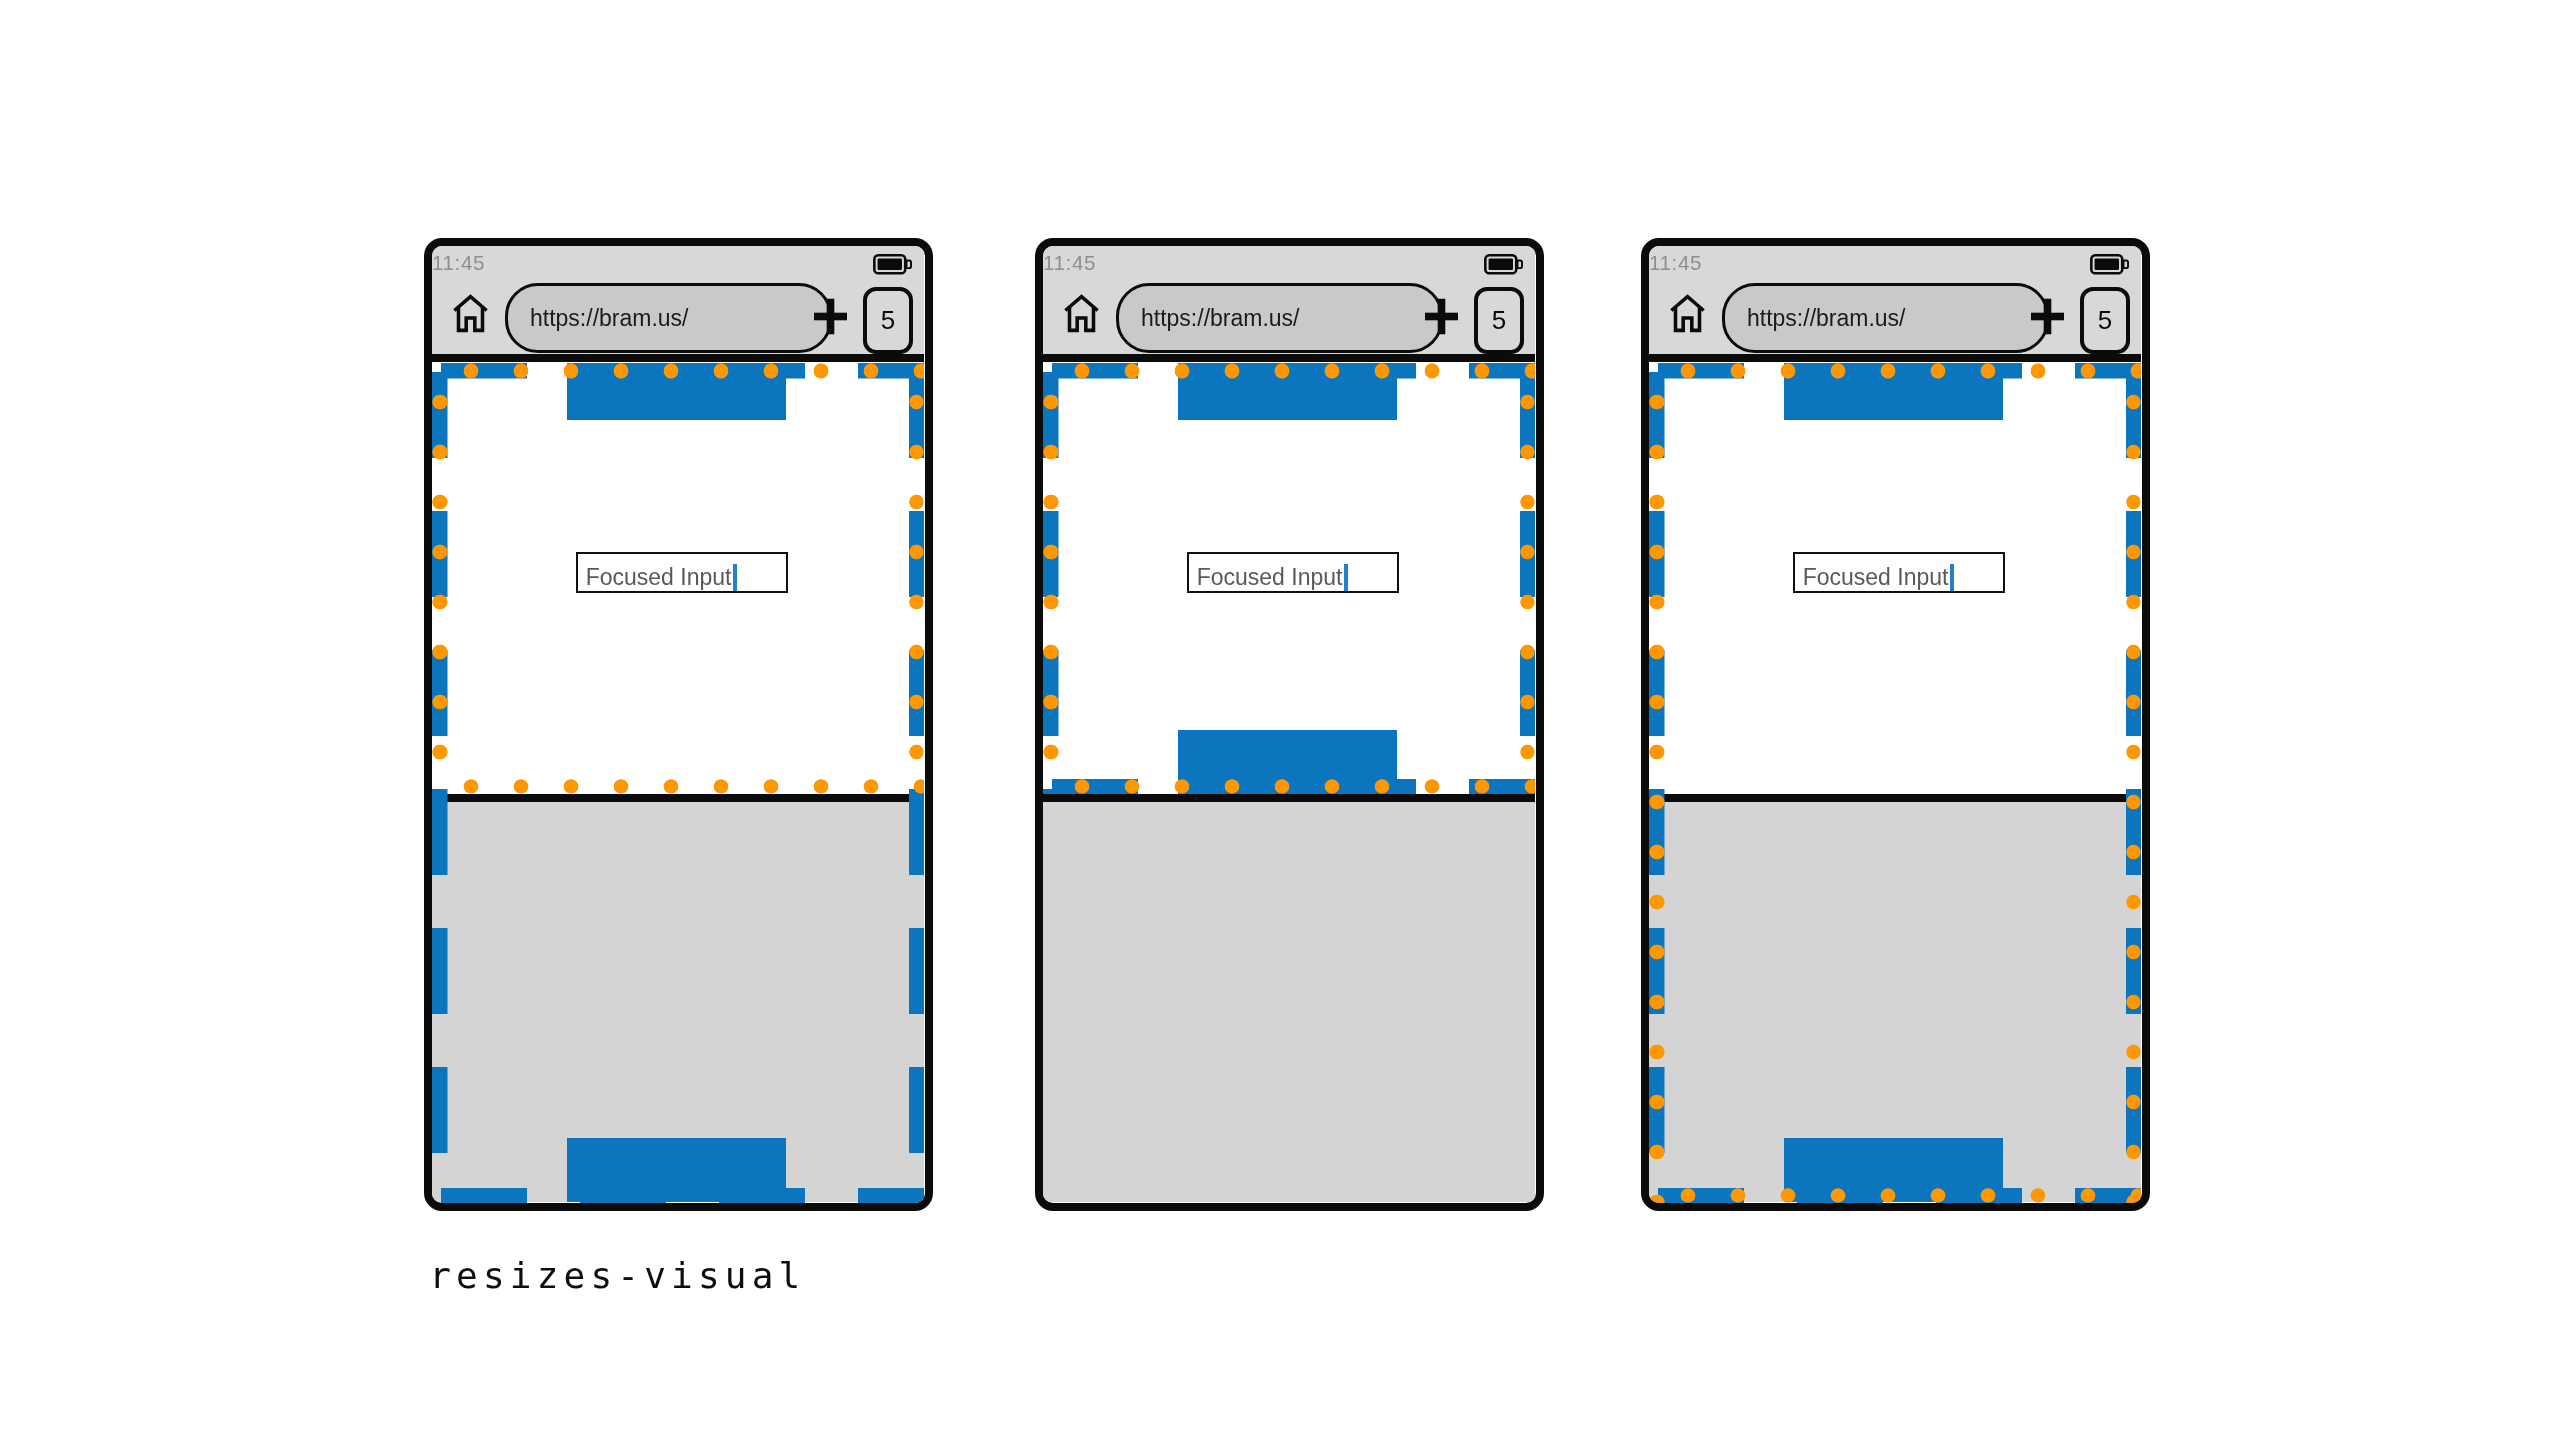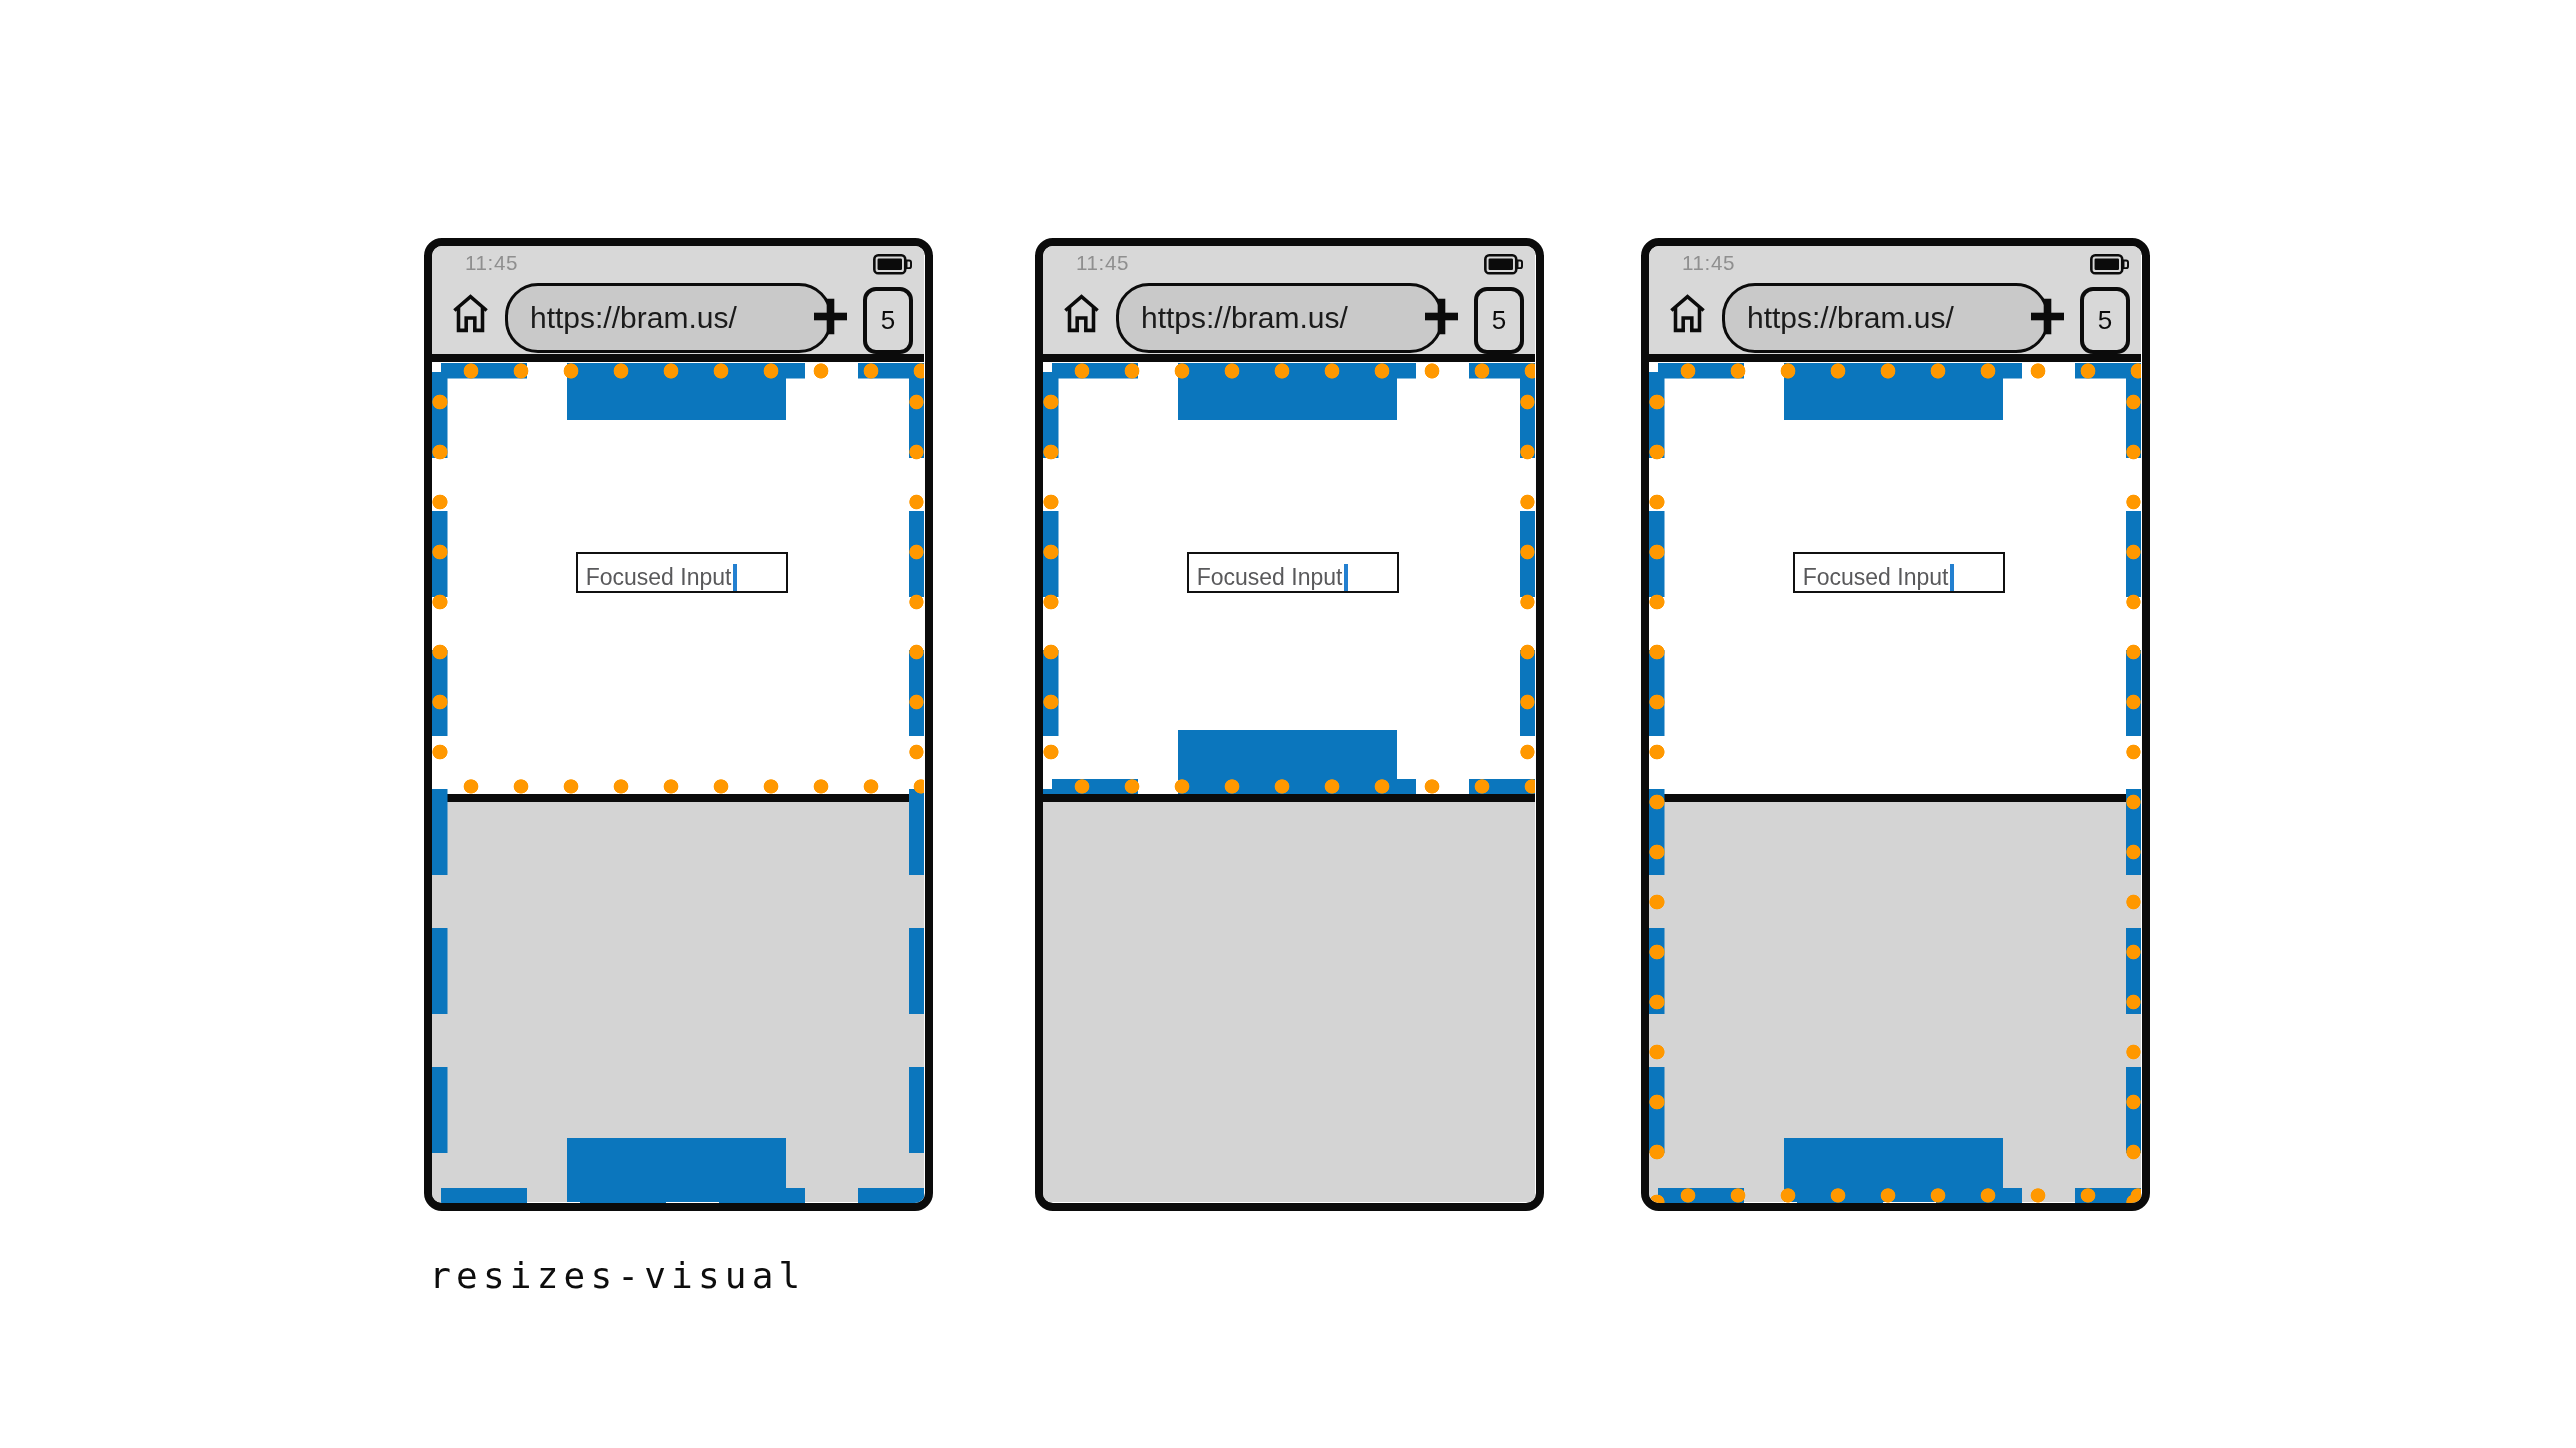--- a/index.html
+++ b/index.html
@@ -17,29 +17,29 @@
     border:8.4px solid #0b0b0b;
     border-radius:18px;
     background:#ffffff;
     overflow:hidden;
     box-sizing:border-box;
   }
   .phone > *{position:absolute;box-sizing:border-box;}
   
   .chrome{left:0;top:0;width:492px;height:108px;background:#d8d8d8;}
   .chrome-line{left:0;top:108px;width:492px;height:8.4px;background:#0b0b0b;}
-  .time{position:absolute;left:33px;top:5.2px;font-size:20.6px;color:#8f8f8f;letter-spacing:0.6px;}
+  .time{position:absolute;left:0;top:5.2px;font-size:20.6px;color:#8f8f8f;letter-spacing:0.6px;}
   .battery{position:absolute;right:11px;top:8.4px;width:40px;height:20.6px;}
   .home{position:absolute;left:15.5px;top:45px;width:45px;height:45px;}
   .url-pill{
     position:absolute;left:73px;top:37px;width:299px;height:64px;
     background:#c9c9c9;border:3.9px solid #0b0b0b;border-radius:33px;
     display:flex;align-items:center;padding-left:22px;
   }
-  .url-text{font-size:30px;color:#1b1b1b;}
+  .url-text{font-size:23px;color:#1b1b1b;}
   .plus{position:absolute;left:382px;top:50px;width:33px;height:41px;}
   .tab-box{
     position:absolute;left:431px;top:41px;width:42px;height:59px;
     border:4.5px solid #0b0b0b;border-radius:13px;background:#d8d8d8;
     display:flex;align-items:center;justify-content:center;
     font-size:26px;color:#0b0b0b;
   }
   
   .page-white{left:0;top:117px;width:492px;height:431px;background:#ffffff;}
   .kb-line{left:0;top:548px;width:492px;height:8.4px;background:#0b0b0b;}

